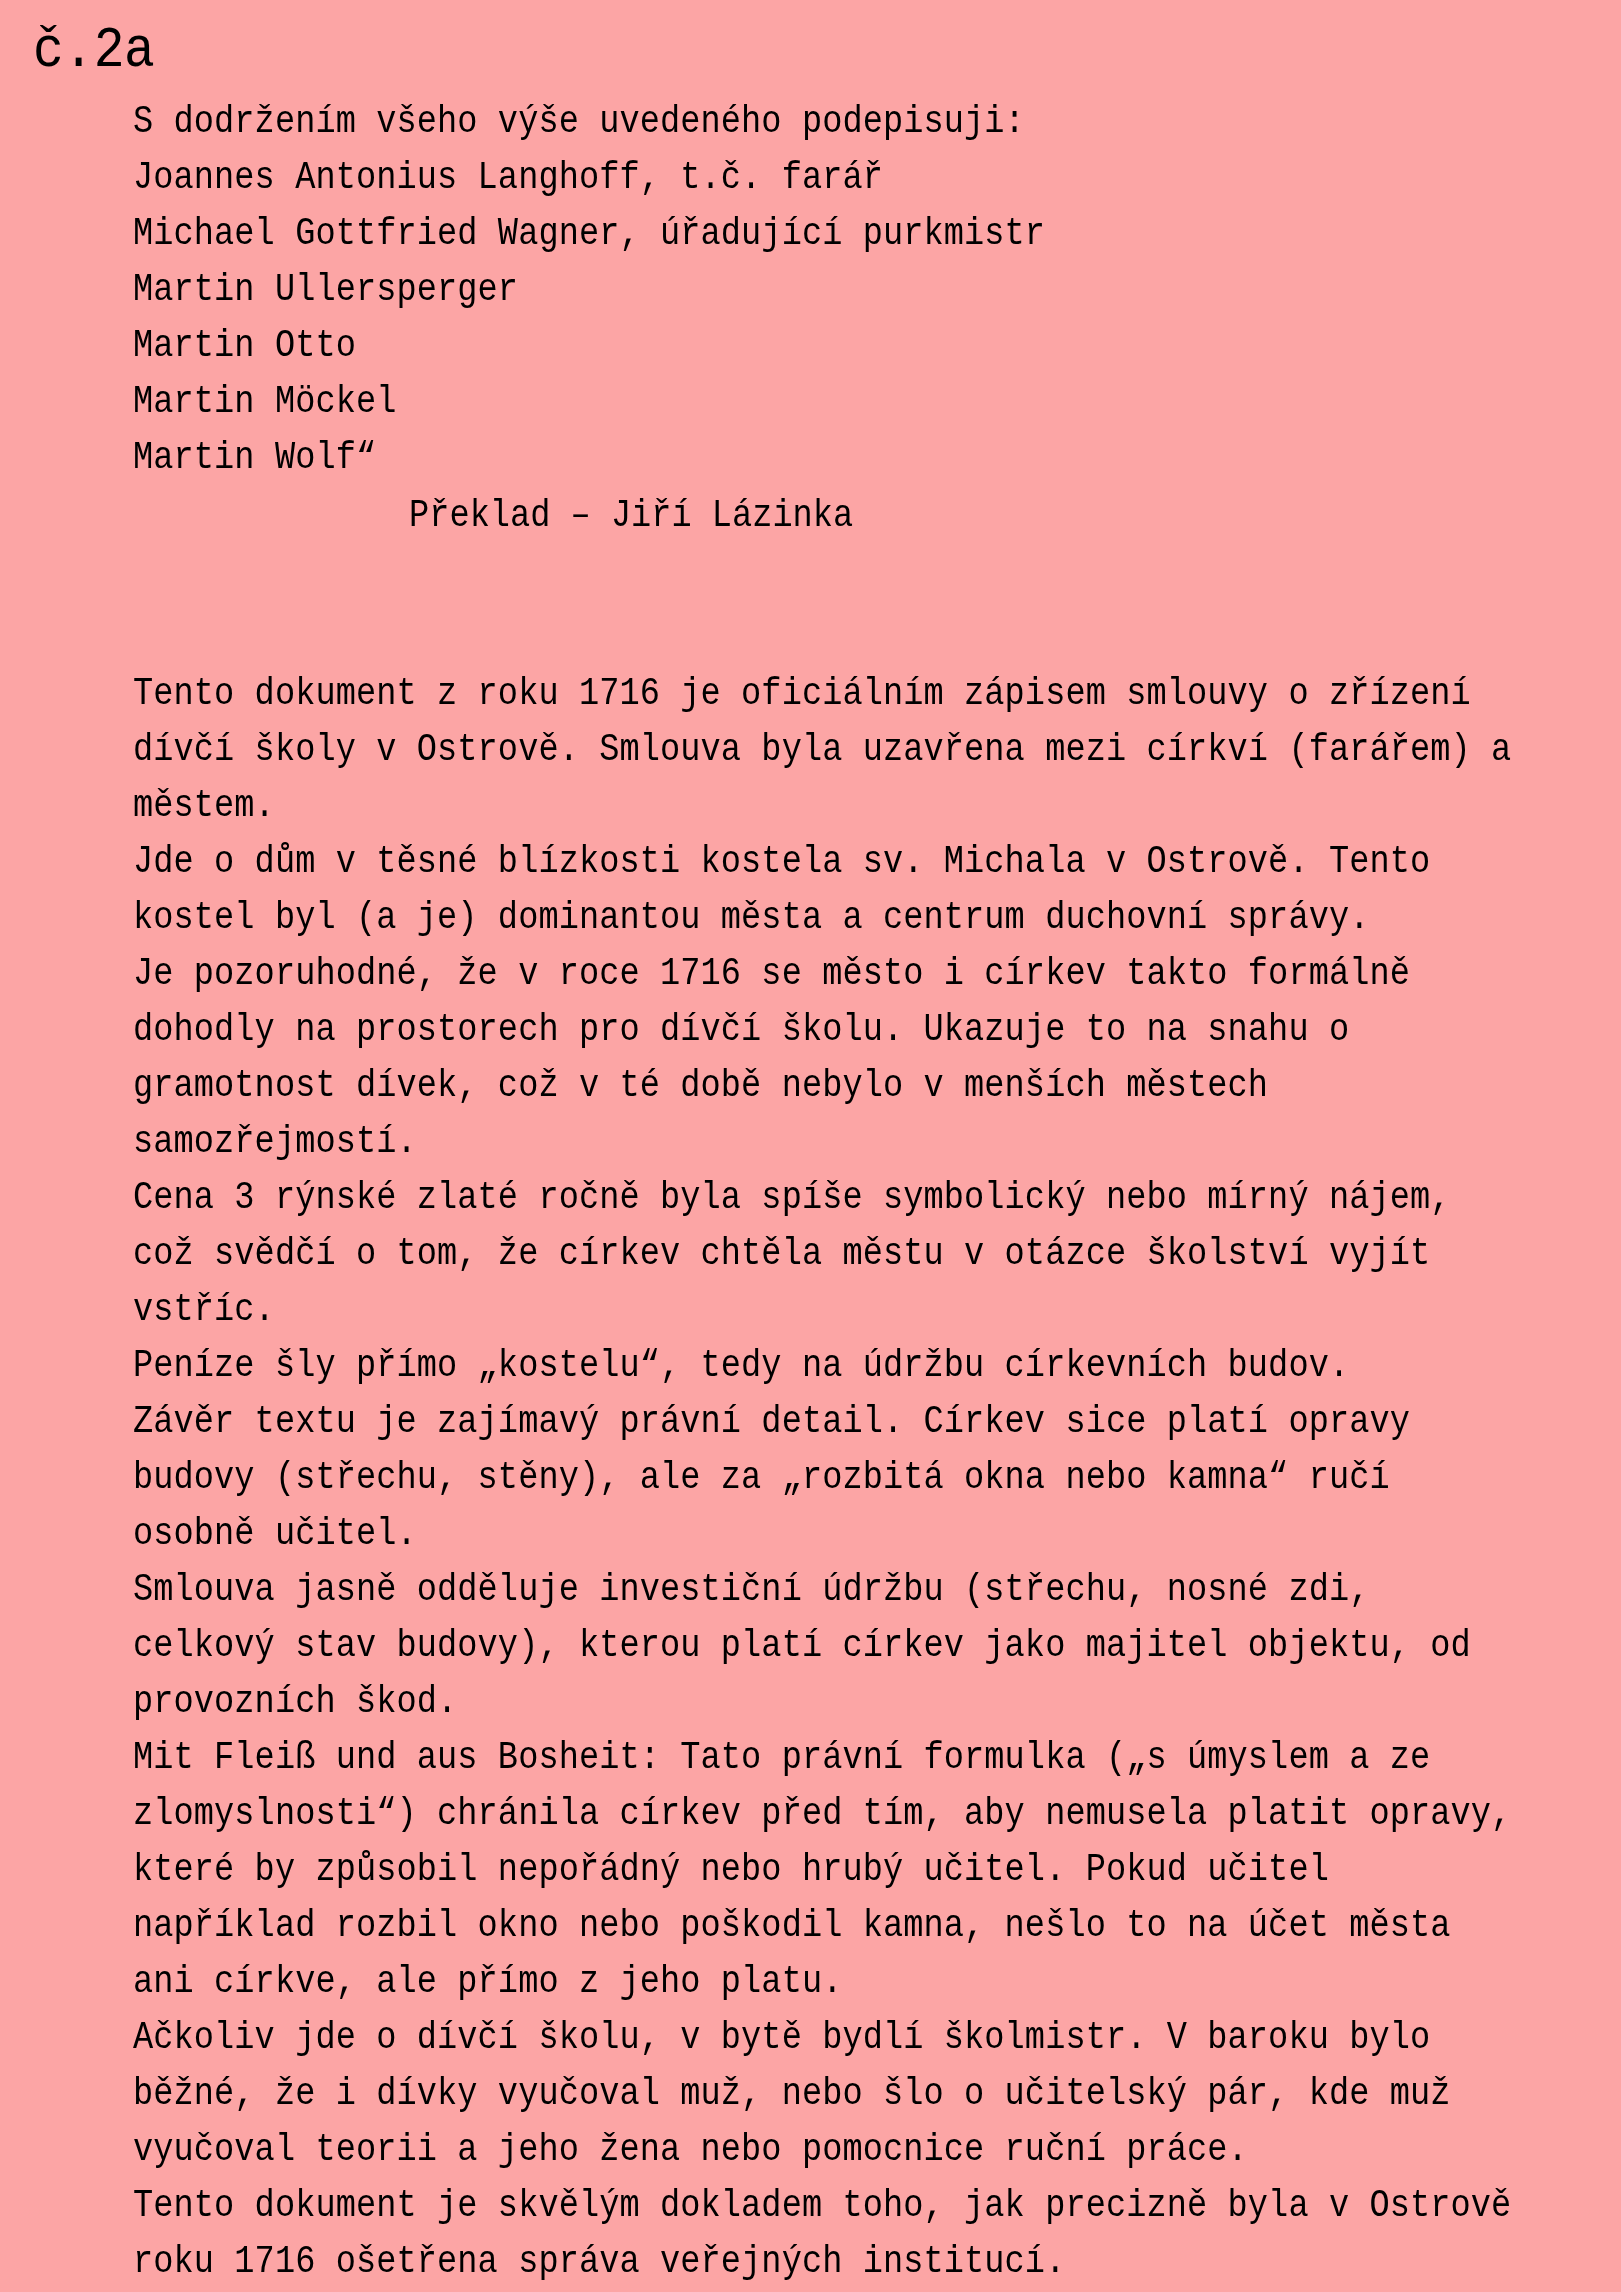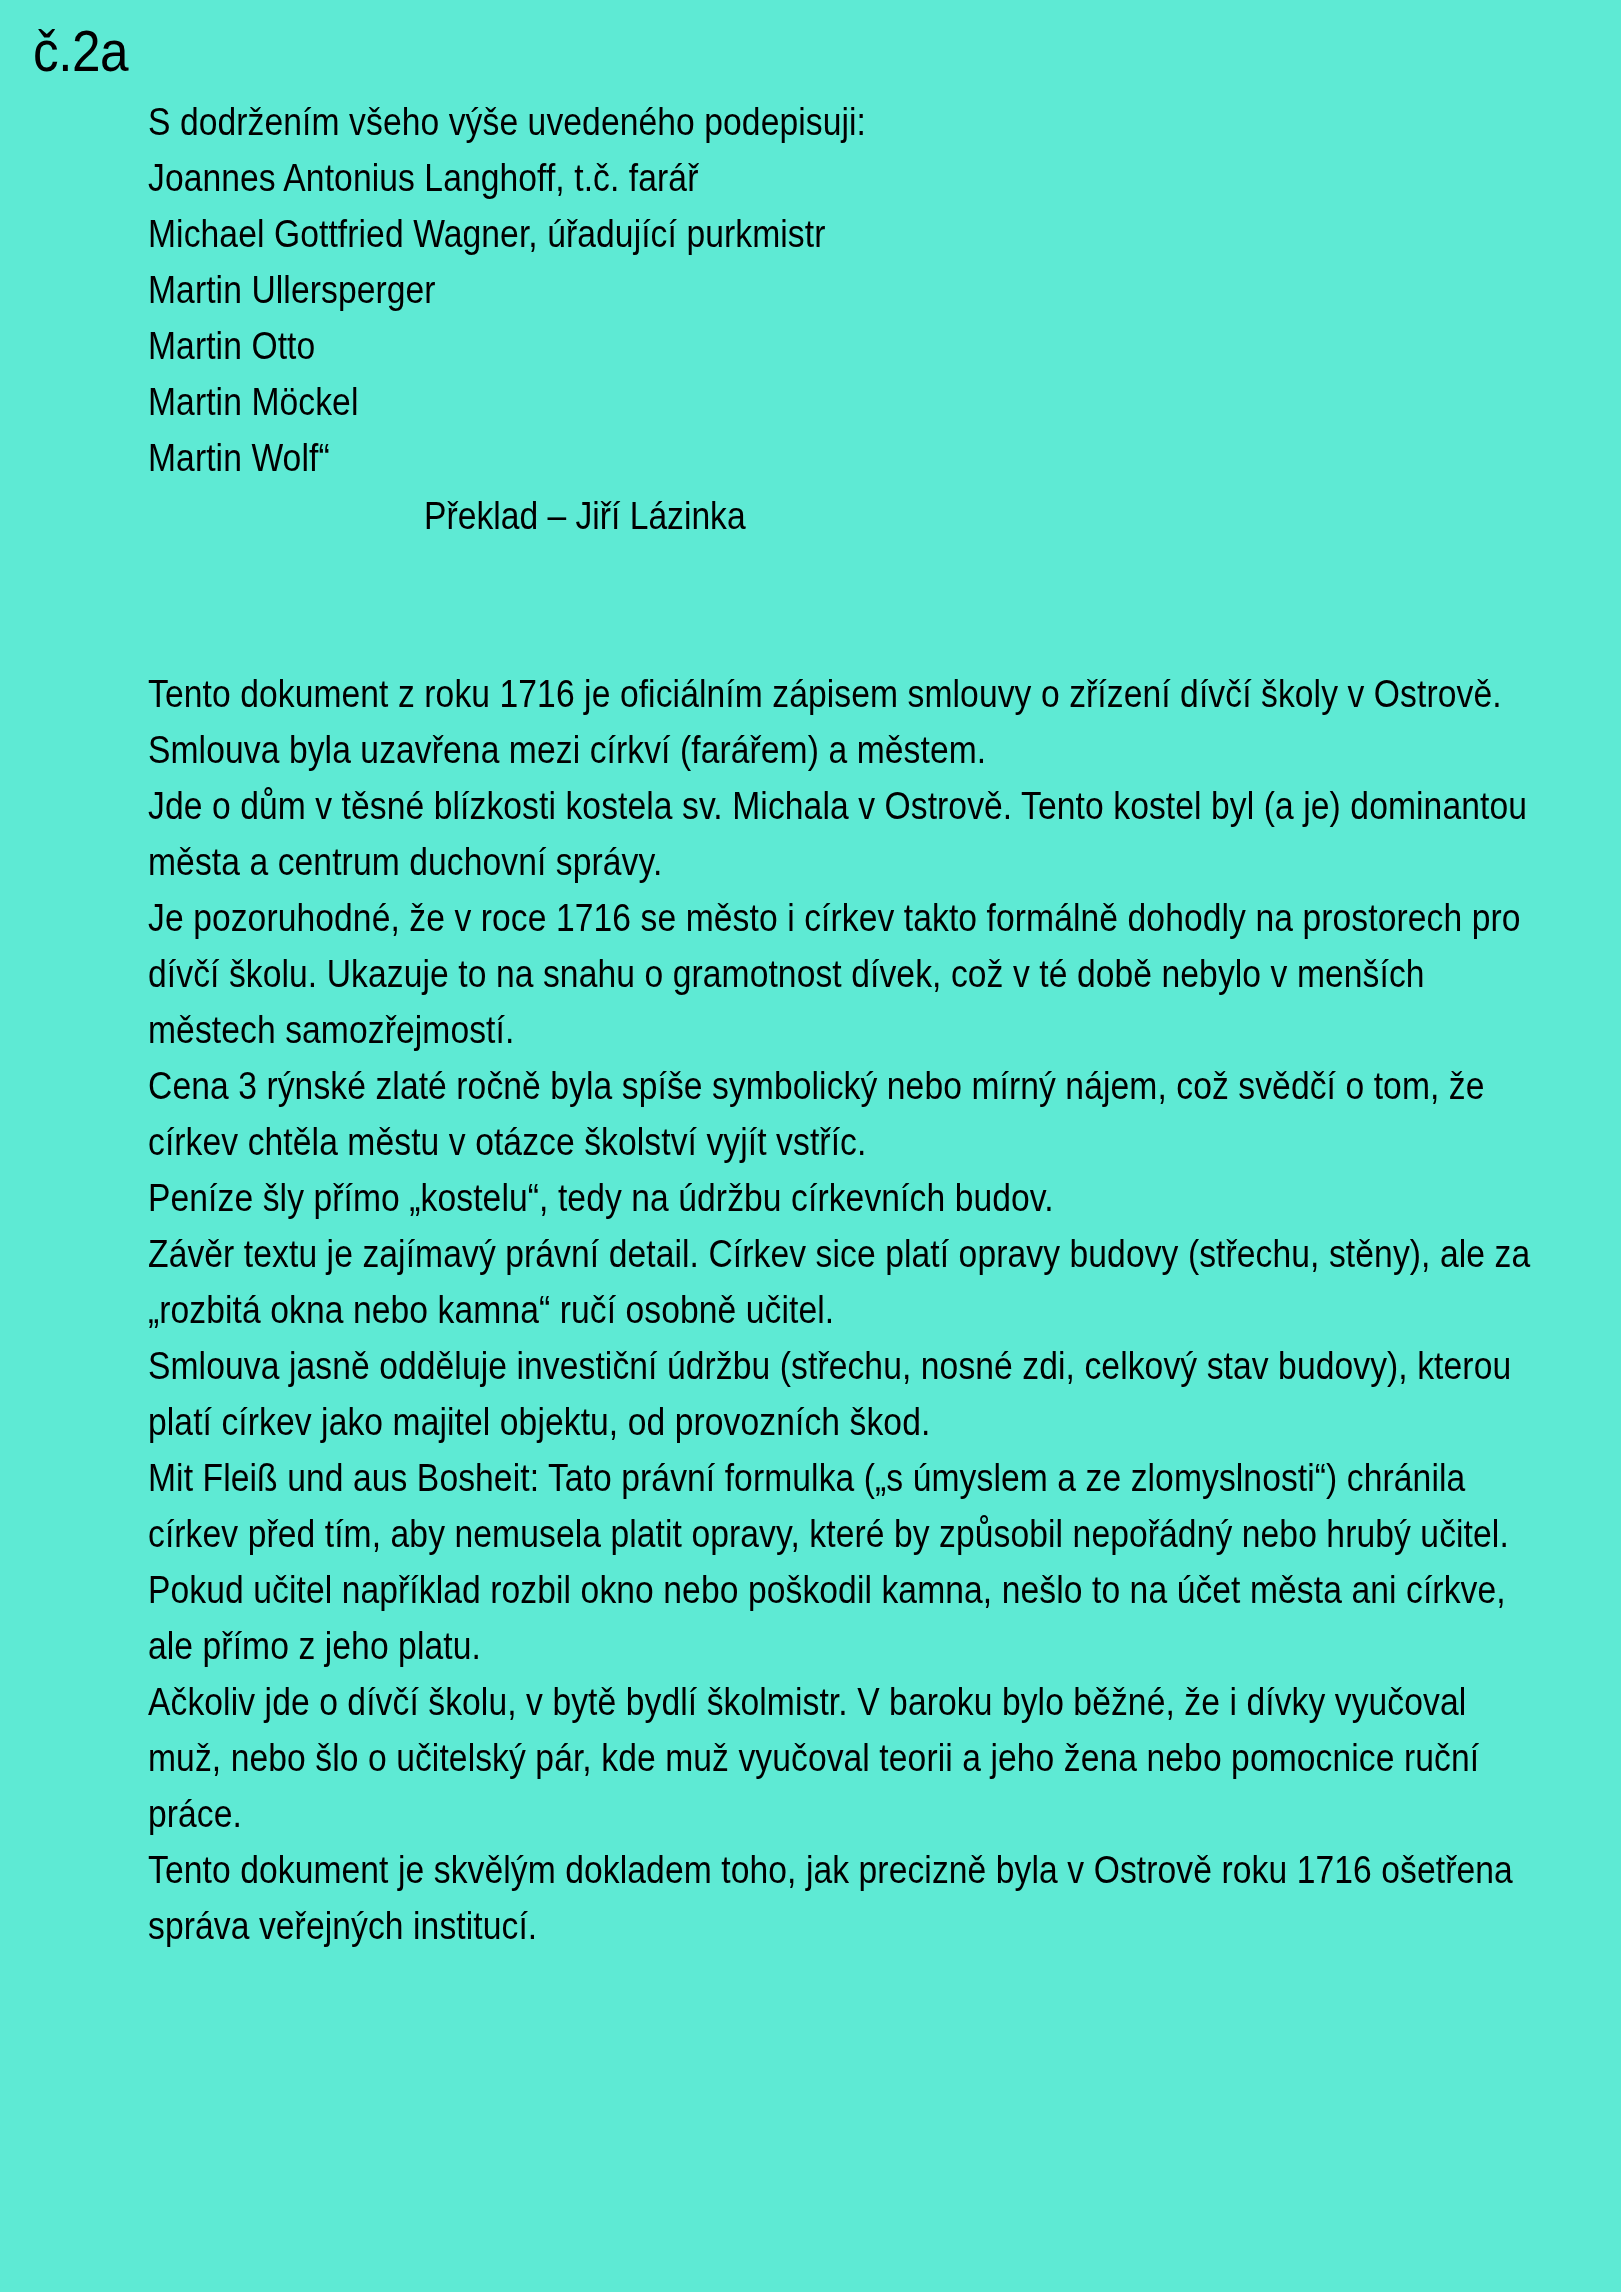--- a/index.html
+++ b/index.html
@@ -12,41 +12,42 @@
     height: 2293px;
     position: relative;
     font-family: "Liberation Sans", sans-serif;
     color: #000000;
     overflow: hidden;
   }
 
   .page {
     position: absolute;
     inset: 0;
-    background: #5eead4;
+    background: #fca5a5;
+    font-family: Liberation Mono, monospace;
   }
 
   
   .doc-label {
     position: absolute;
     left: 33px;
     top: 21.6px;
     font-size: 57px;
     line-height: 1.05;
     font-weight: 400;
     letter-spacing: -0.5px;
     white-space: nowrap;
     transform: scaleX(0.90);
     transform-origin: left top;
   }
 
   
   .text-column {
     position: absolute;
-    left: 148px;
+    left: 133px;
     top: 94px;
     width: 1392px;
   }
 
   .block {
     font-size: 38px;
     line-height: 56px;
     font-weight: 400;
     white-space: pre-wrap;
     transform: scaleX(0.885);

